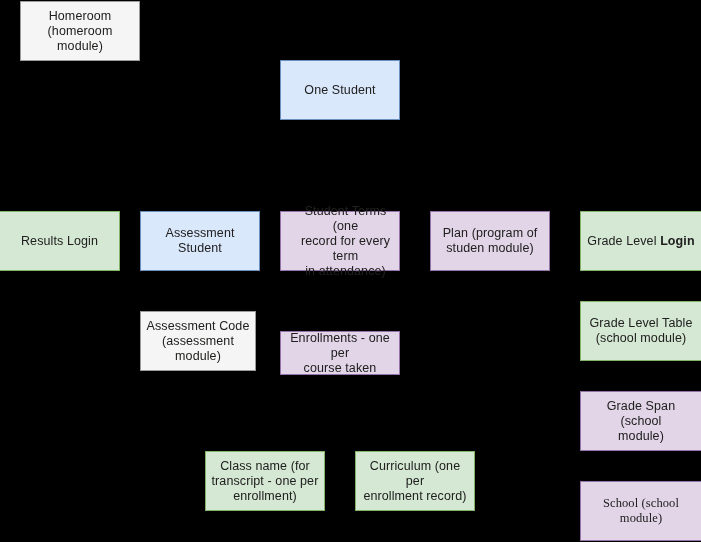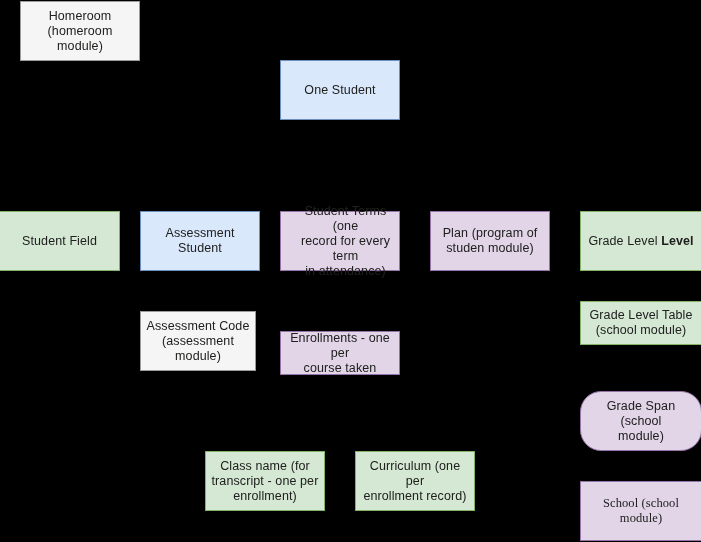--- a/index.html
+++ b/index.html
@@ -60,44 +60,44 @@
 <body>
 
 <div id="canvas" style="background: rgb(0, 0, 0);">
     <div class="node theme-white" style="left: 20px; top: 1px; width: 120px; height: 60px;">
       <span class="label">Homeroom<br>(homeroom module)</span>
     </div>
     <div class="node theme-blue" style="left: 280px; top: 60px; width: 120px; height: 60px;">
       <span class="label">One Student</span>
     </div>
     <div class="node theme-green" style="left: -1px; top: 211px; width: 121px; height: 60px;">
-      <span class="label">Student Field</span>
+      <span class="label">Results Login</span>
     </div>
     <div class="node theme-blue" style="left: 140px; top: 211px; width: 120px; height: 60px;">
       <span class="label">Assessment Student</span>
     </div>
     <div class="node theme-purple" style="left: 280px; top: 211px; width: 120px; height: 60px; padding-left: 16px;">
       <span class="label">Student Terms (one<br>record for every term<br>in attendance)</span>
     </div>
     <div class="node theme-purple" style="left: 430px; top: 211px; width: 120px; height: 60px;">
       <span class="label">Plan (program of<br>studen module)</span>
     </div>
     <div class="node theme-green" style="left: 580px; top: 211px; width: 122px; height: 60px;">
-      <span class="label">Grade Level <span class="bold-part">Level</span></span>
+      <span class="label">Grade Level <span class="bold-part">Login</span></span>
     </div>
     <div class="node theme-white" style="left: 140px; top: 311px; width: 116px; height: 60px;">
       <span class="label">Assessment Code<br>(assessment module)</span>
     </div>
     <div class="node theme-purple" style="left: 280px; top: 311px; width: 120px; height: 44px; margin-top: 20px;">
       <span class="label">Enrollments - one per<br>course taken</span>
     </div>
-    <div class="node theme-green" style="left: 580px; top: 301px; width: 122px; height: 44px;">
+    <div class="node theme-green" style="left: 580px; top: 301px; width: 122px; height: 60px;">
       <span class="label">Grade Level Table<br>(school module)</span>
     </div>
-    <div class="node theme-purple" style="left: 580px; top: 391px; width: 122px; height: 60px; border-radius: 21px;">
+    <div class="node theme-purple" style="left: 580px; top: 391px; width: 122px; height: 60px;">
       <span class="label">Grade Span (school<br>module)</span>
     </div>
     <div class="node theme-green" style="left: 205px; top: 451px; width: 120px; height: 60px;">
       <span class="label">Class name (for<br>transcript - one per<br>enrollment)</span>
     </div>
     <div class="node theme-green" style="left: 355px; top: 451px; width: 120px; height: 60px;">
       <span class="label">Curriculum (one per<br>enrollment record)</span>
     </div>
     <div class="node theme-purple" style="left: 580px; top: 481px; width: 122px; height: 60px; font-family: Liberation Serif, serif;">
       <span class="label">School (school<br>module)</span>

